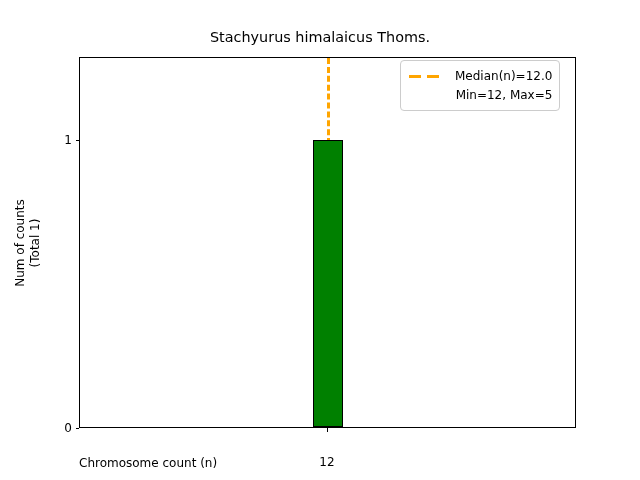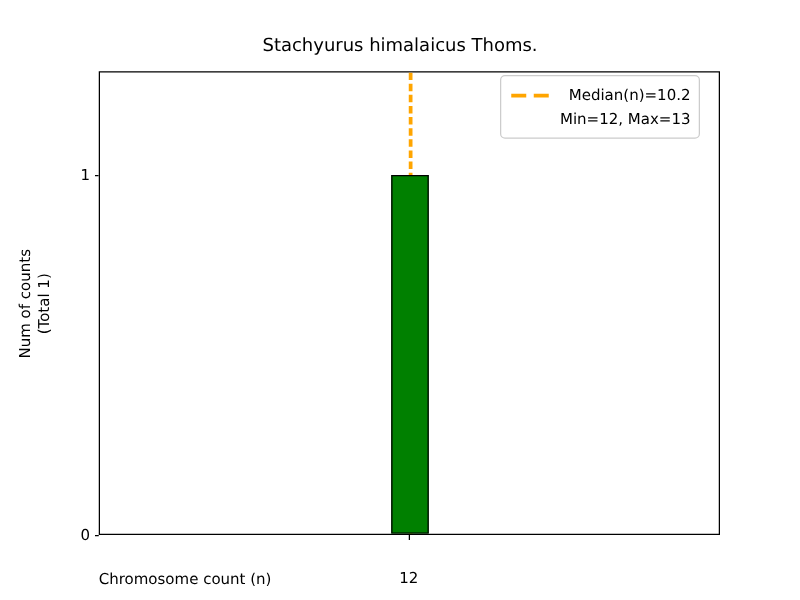--- a/index.html
+++ b/index.html
@@ -201,20 +201,20 @@
   <div class="xtick-label" style="left:327px; top:436px;">12</div>
 
   <div id="xlabel">Chromosome count (n)</div>
 
   <div id="legend">
     <div class="legend-row">
       <span class="legend-swatch">
         <span class="dashseg a"></span>
           <span class="dashseg b"></span>
       </span>
-      <span class="legend-text">Median(n)=10.2</span>
+      <span class="legend-text">Median(n)=12.0</span>
     </div>
     <div class="legend-row second">
-      <span class="legend-text">Min=12, Max=13</span>
+      <span class="legend-text">Min=12, Max=5</span>
     </div>
   </div>
 
 </div>
 
 </body></html>

